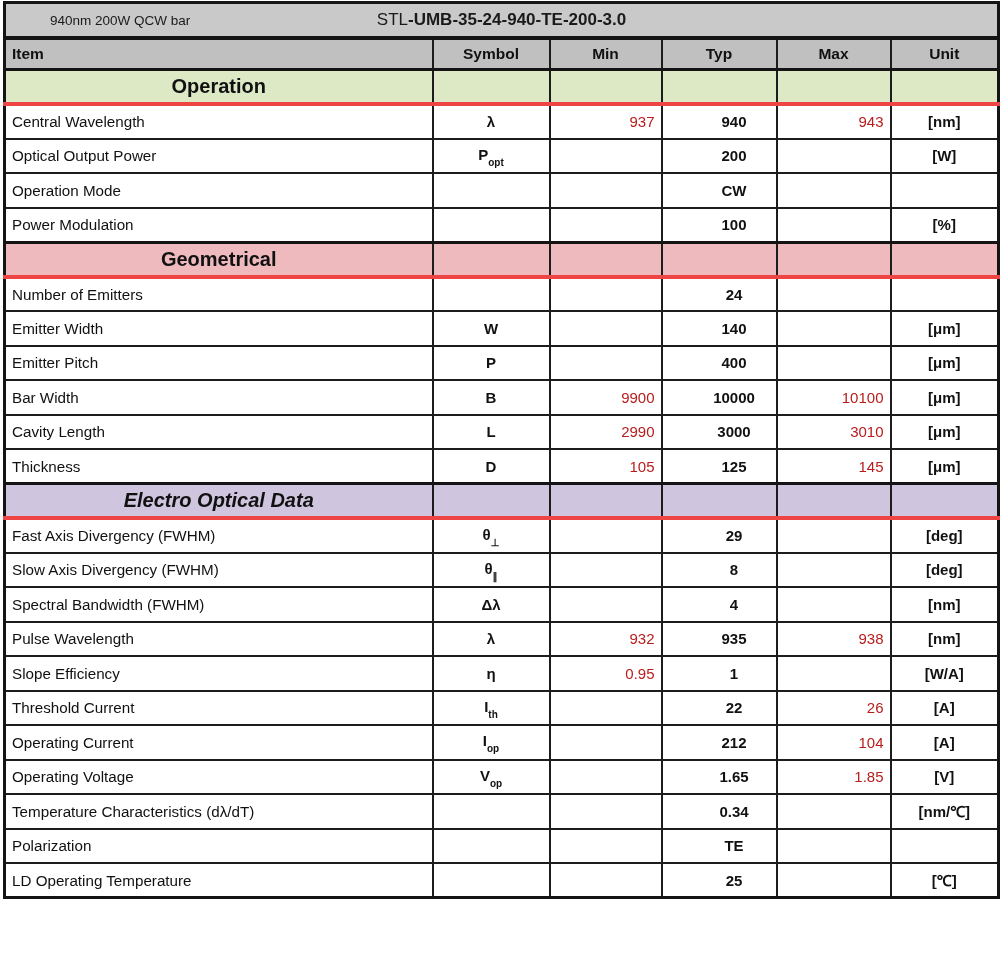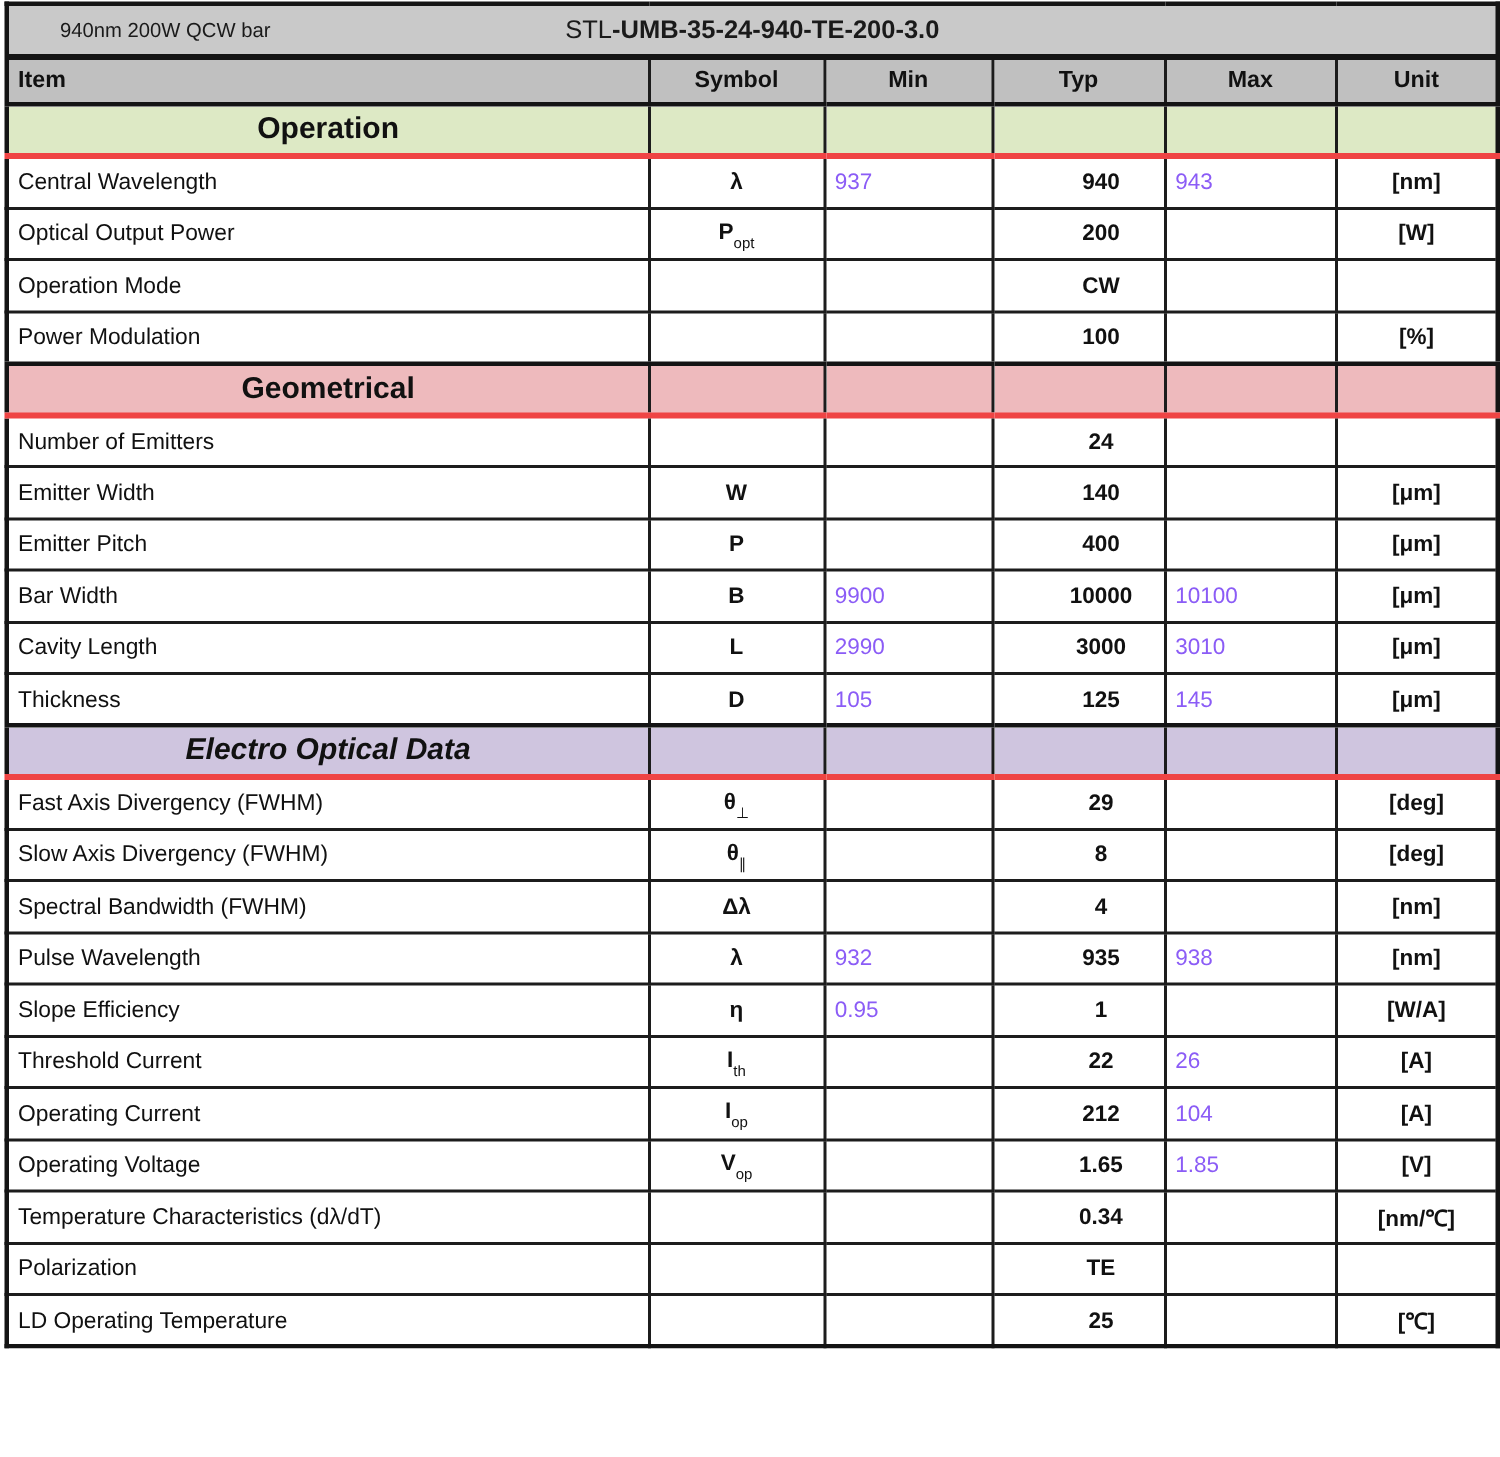--- a/index.html
+++ b/index.html
@@ -4,34 +4,34 @@
 <style>
   html,body{margin:0;padding:0;background:#ffffff;}
   body{font-family:"Liberation Sans", sans-serif; -webkit-font-smoothing:antialiased;}
   .sheet{width:994px;margin:1px auto 0 auto;}
   table{border-collapse:collapse;table-layout:fixed;width:994px;border:3px solid #141414;}
   td,th{border:2px solid #1c1c1c;padding:0 6px;font-size:15px;color:#111;overflow:hidden;white-space:nowrap;vertical-align:middle;}
 
   
   tr.title-row td{background:#c9c9c9;height:32px;border-bottom:4px solid #141414;padding:0;}
   .title-flex{position:relative;width:100%;height:100%;display:flex;align-items:center;justify-content:center;}
-  .title-left{position:absolute;left:34px;top:50%;transform:translateY(-50%);font-size:13.5px;color:#1a1a1a;}
+  .title-left{position:absolute;left:44px;top:50%;transform:translateY(-50%);font-size:13.5px;color:#1a1a1a;}
   .title-model{font-size:17px;color:#1a1a1a;}
   .title-model .bold{font-weight:bold;}
 
   
   tr.header-row th{background:#c0c0c0;font-weight:bold;font-size:15.5px;height:28px;text-align:center;}
   tr.header-row th.c-item{text-align:left;}
 
   
   tbody tr{height:34.5px;}
   td.c-item{text-align:left;font-size:15.2px;}
   td.c-sym{text-align:center;font-weight:bold;}
-  td.c-sym sub{font-size:10px;font-weight:normal;position:relative;bottom:-2px;}
-  td.c-min,td.c-max{text-align:left;color:#8b5cf6;}
+  td.c-sym sub{font-size:10px;font-weight:bold;position:relative;bottom:-2px;}
+  td.c-min,td.c-max{text-align:right;color:#b91c1c;}
   td.c-typ{text-align:center;font-weight:bold;padding-left:36px;}
   td.c-unit{text-align:center;font-weight:bold;}
 
   
   td.section{font-weight:bold;font-size:20px;text-align:center;border-top:3px solid #141414;border-bottom:4px solid #ef4444;}
 </style>
 </head>
 <body>
 
 <div class="sheet">

